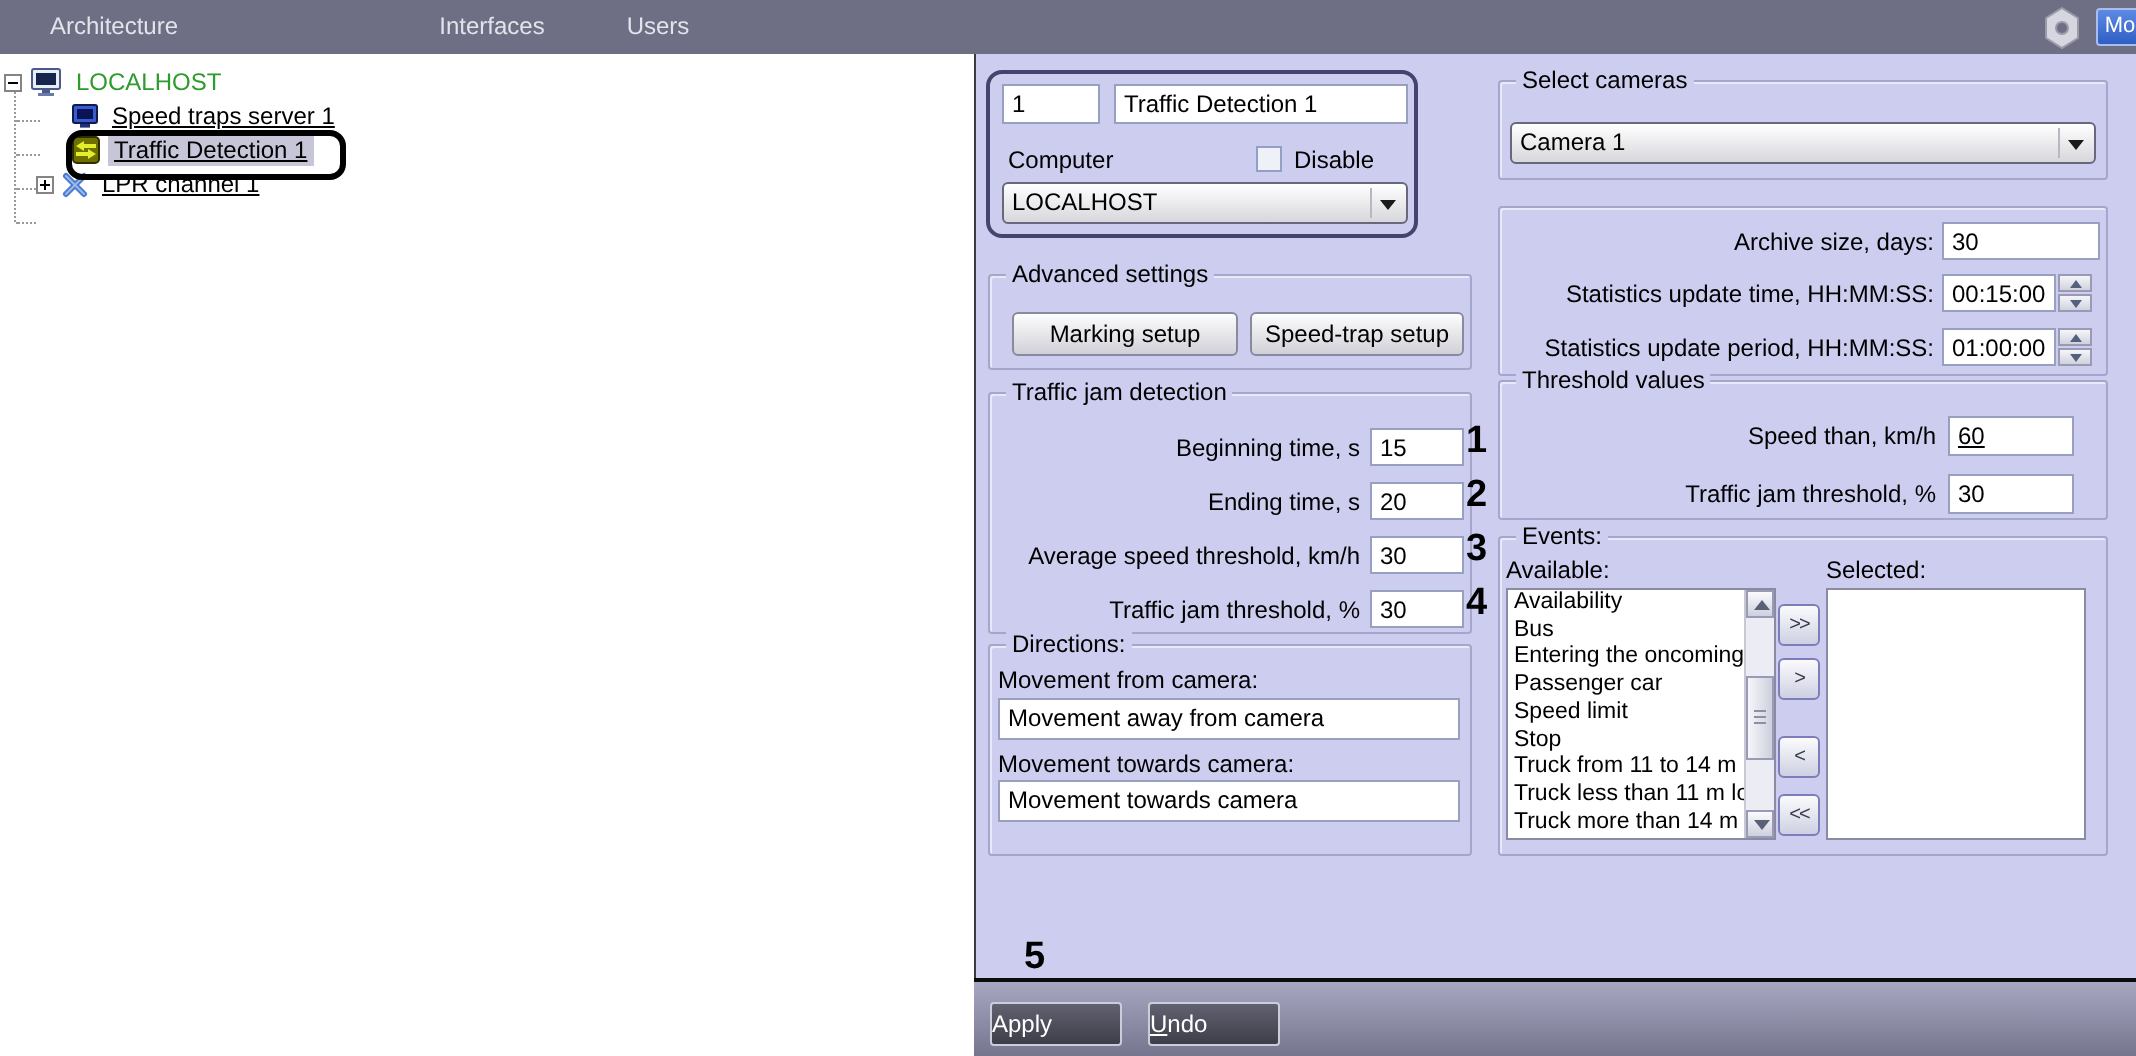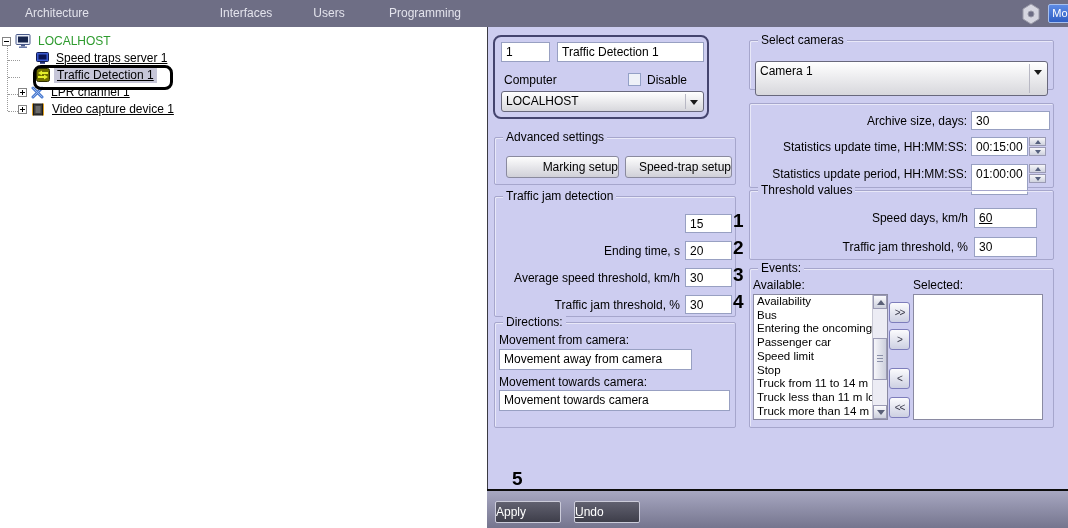--- a/index.html
+++ b/index.html
@@ -42,21 +42,21 @@
   .tf { position:absolute; background:#fff; border:1px solid #98a0c2; font-size:12px;
         padding:2px 4px; white-space:nowrap; overflow:hidden; }
   .lbl { position:absolute; font-size:12px; white-space:nowrap; }
   .lbl.right { text-align:right; }
   .combo { position:absolute; background:linear-gradient(#ffffff,#d7d7dc); border:1px solid #68687c;
            border-radius:3px; font-size:12px; line-height:18px; padding:0 4px; overflow:hidden; }
   .combo .arrow { position:absolute; right:5px; top:8px; width:0; height:0;
                   border-left:4px solid transparent; border-right:4px solid transparent; border-top:5px solid #1a1a1a; }
   .combo .sep { position:absolute; right:17px; top:2px; bottom:2px; width:1px; background:#b8b8c4; }
   .pushbtn { position:absolute; background:linear-gradient(#fdfdfd,#d0d0d8); border:1px solid #8a8a9e;
-             border-radius:3px; font-size:12px; text-align:right; cursor:default; }
+             border-radius:3px; font-size:12px; text-align:center; cursor:default; }
   .spinner { position:absolute; width:17px; }
   .spin-btn { position:absolute; left:0; width:17px; height:9px; background:linear-gradient(#f6f6f9,#cfd2de);
               border:1px solid #9a9ab4; }
   .spin-btn .tri-up { position:absolute; left:5px; top:2px; width:0; height:0;
       border-left:3px solid transparent; border-right:3px solid transparent; border-bottom:4px solid #55607e; }
   .spin-btn .tri-dn { position:absolute; left:5px; top:2px; width:0; height:0;
       border-left:3px solid transparent; border-right:3px solid transparent; border-top:4px solid #55607e; }
 
   
   .listbox { position:absolute; background:#fff; border:1px solid #8a8aa2; overflow:hidden; }
@@ -91,21 +91,20 @@
   .checkbox { position:absolute; width:13px; height:13px; background:#eef1f8; border:1px solid #93a0c6; }
 </style>
 </head>
 <body>
 
 <div id="menubar" class="abs">
   <div class="menu-item" style="left:12px;width:90px;">Architecture</div>
   <div class="menu-item selected" style="left:112px;width:76px;margin-top:32px;">Hardware</div>
   <div class="menu-item" style="left:206px;width:80px;">Interfaces</div>
   <div class="menu-item" style="left:300px;width:58px;">Users</div>
-  <div class="menu-item" style="left:378px;width:94px;">Programming</div>
   <svg class="abs" style="left:1020px;top:3px;" width="22" height="22" viewBox="0 0 22 22">
     <g fill="#d6d6e0" stroke="#9a9aa8" stroke-width="1">
       <polygon points="11,1 19,6 19,16 11,21 3,16 3,6"></polygon>
     </g>
     <circle cx="11" cy="11" r="3" fill="#6e6e85" stroke="#9a9aa8"></circle>
   </svg>
   <div id="mo-button">Mo</div>
 </div>
 
 <div id="tree" class="abs">
@@ -146,30 +145,20 @@
 
   <div class="tree-row" style="left:18px;top:57px;">
     <div class="expander plus"></div>
     <svg class="ticon" width="13" height="13" viewBox="0 0 13 13">
       <path d="M2,2 L11,11 M11,2 L2,11" stroke="#4a7ad0" stroke-width="3" stroke-linecap="round"></path>
       <path d="M2,2 L11,11 M11,2 L2,11" stroke="#9ab8ea" stroke-width="1" stroke-linecap="round"></path>
     </svg>
     <span class="tree-label child">LPR channel 1</span>
   </div>
 
-  <div class="tree-row" style="left:18px;top:74px;">
-    <div class="expander plus"></div>
-    <svg class="ticon" width="14" height="13" viewBox="0 0 14 13">
-      <rect x="1" y="0.5" width="2" height="12" fill="#e0a020"></rect>
-      <rect x="11" y="0.5" width="2" height="12" fill="#e0a020"></rect>
-      <rect x="2.5" y="1" width="9" height="11" fill="#3c3c3c" stroke="#1a1a1a"></rect>
-      <rect x="4.5" y="3" width="5" height="7" fill="#6a6a6a"></rect>
-    </svg>
-    <span class="tree-label child">Video capture device 1</span>
-  </div>
 
   <div id="tree-annotation" class="abs"></div>
 </div>
 
 <div id="settings" class="abs">
 
   <div class="group" style="left:5px;top:8px;width:216px;height:84px;border:2px solid #44446e;border-radius:8px;box-shadow:none;">
     <div class="tf" style="left:6px;top:5px;width:49px;height:20px;">1</div>
     <div class="tf" style="left:62px;top:5px;width:147px;height:20px;">Traffic Detection 1</div>
     <div class="lbl" style="left:9px;top:36px;">Computer</div>
@@ -183,40 +172,41 @@
   </div>
 
   <div class="group" style="left:6px;top:110px;width:242px;height:48px;">
     <div class="group-label">Advanced settings</div>
     <div class="pushbtn" style="left:11px;top:18px;width:113px;height:22px;line-height:20px;">Marking setup</div>
     <div class="pushbtn" style="left:130px;top:18px;width:107px;height:22px;line-height:20px;">Speed-trap setup</div>
   </div>
 
   <div class="group" style="left:6px;top:169px;width:242px;height:121px;">
     <div class="group-label">Traffic jam detection</div>
+    <div class="lbl right" style="left:0;top:20px;width:185px;">Beginning time, s</div>
     <div class="tf" style="left:190px;top:17px;width:47px;height:19px;">15</div>
     <div class="lbl right" style="left:0;top:47px;width:185px;">Ending time, s</div>
     <div class="tf" style="left:190px;top:44px;width:47px;height:19px;">20</div>
     <div class="lbl right" style="left:0;top:74px;width:185px;">Average speed threshold, km/h</div>
     <div class="tf" style="left:190px;top:71px;width:47px;height:19px;">30</div>
     <div class="lbl right" style="left:0;top:101px;width:185px;">Traffic jam threshold, %</div>
     <div class="tf" style="left:190px;top:98px;width:47px;height:19px;">30</div>
   </div>
 
   <div class="group" style="left:6px;top:295px;width:242px;height:106px;">
     <div class="group-label">Directions:</div>
     <div class="lbl" style="left:4px;top:10px;">Movement from camera:</div>
-    <div class="tf" style="left:4px;top:26px;width:193px;height:21px;">Movement away from camera</div>
+    <div class="tf" style="left:4px;top:26px;width:231px;height:21px;">Movement away from camera</div>
     <div class="lbl" style="left:4px;top:52px;">Movement towards camera:</div>
     <div class="tf" style="left:4px;top:67px;width:231px;height:21px;">Movement towards camera</div>
   </div>
 
   <div class="group" style="left:261px;top:13px;width:305px;height:50px;">
     <div class="group-label">Select cameras</div>
-    <div class="combo" style="left:5px;top:20px;width:293px;height:35px;">
+    <div class="combo" style="left:5px;top:20px;width:293px;height:21px;">
       <span>Camera 1</span>
       <div class="sep"></div>
       <div class="arrow"></div>
     </div>
   </div>
 
   <div class="group" style="left:261px;top:76px;width:305px;height:85px;">
     <div class="lbl right" style="left:4px;top:10px;width:213px;">Archive size, days:</div>
     <div class="tf" style="left:221px;top:7px;width:79px;height:19px;">30</div>
 
@@ -225,34 +215,34 @@
     <div class="spinner" style="left:279px;top:33px;height:19px;">
       <div class="spin-btn" style="top:0;">
           <div class="tri-up"></div>
         </div>
       <div class="spin-btn" style="top:10px;">
           <div class="tri-dn"></div>
         </div>
     </div>
 
     <div class="lbl right" style="left:4px;top:63px;width:213px;">Statistics update period, HH:MM:SS:</div>
-    <div class="tf" style="left:221px;top:60px;width:57px;height:31px;">01:00:00</div>
+    <div class="tf" style="left:221px;top:60px;width:57px;height:19px;">01:00:00</div>
     <div class="spinner" style="left:279px;top:60px;height:19px;">
       <div class="spin-btn" style="top:0;">
           <div class="tri-up"></div>
         </div>
       <div class="spin-btn" style="top:10px;">
           <div class="tri-dn"></div>
         </div>
     </div>
   </div>
 
   <div class="group" style="left:261px;top:163px;width:305px;height:70px;">
     <div class="group-label">Threshold values</div>
-    <div class="lbl right" style="left:4px;top:20px;width:214px;">Speed days, km/h</div>
+    <div class="lbl right" style="left:4px;top:20px;width:214px;">Speed than, km/h</div>
     <div class="tf" style="left:224px;top:17px;width:63px;height:20px;text-decoration:underline;">60</div>
     <div class="lbl right" style="left:4px;top:49px;width:214px;">Traffic jam threshold, %</div>
     <div class="tf" style="left:224px;top:46px;width:63px;height:20px;">30</div>
   </div>
 
   <div class="group" style="left:261px;top:241px;width:305px;height:160px;">
     <div class="group-label">Events:</div>
     <div class="lbl" style="left:3px;top:9px;">Available:</div>
     <div class="lbl" style="left:163px;top:9px;">Selected:</div>
 

